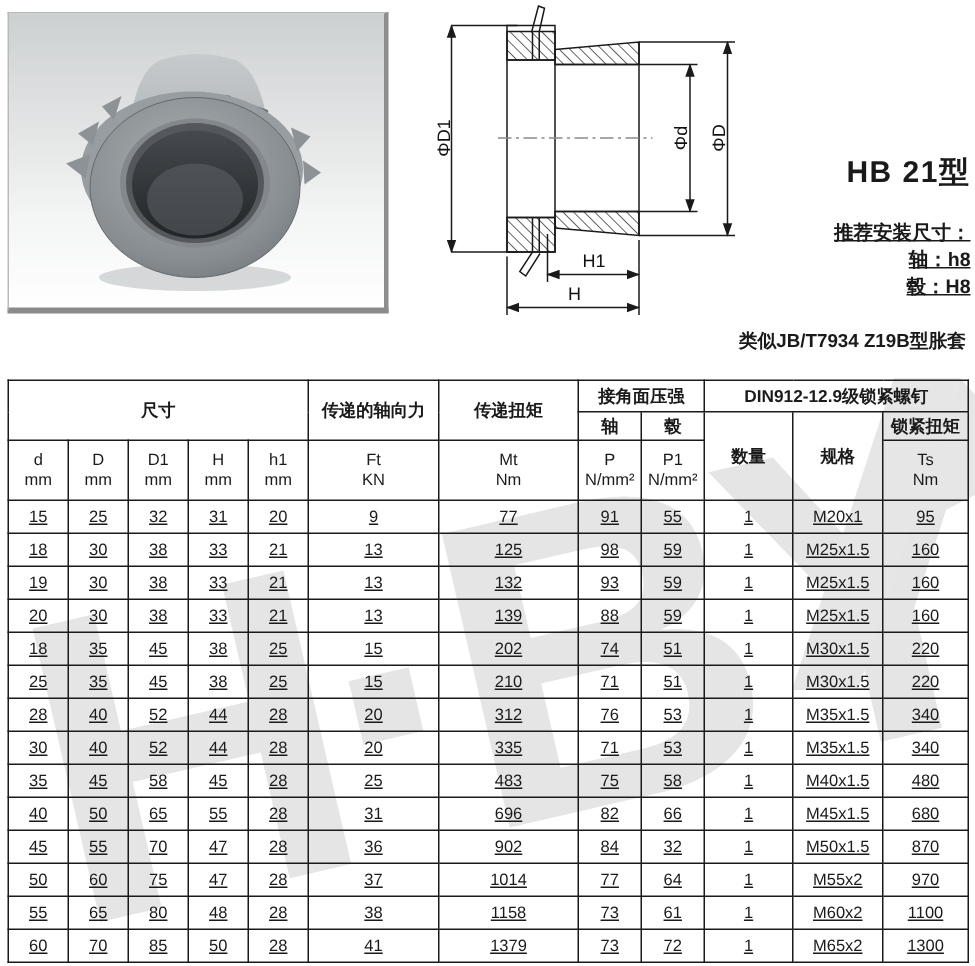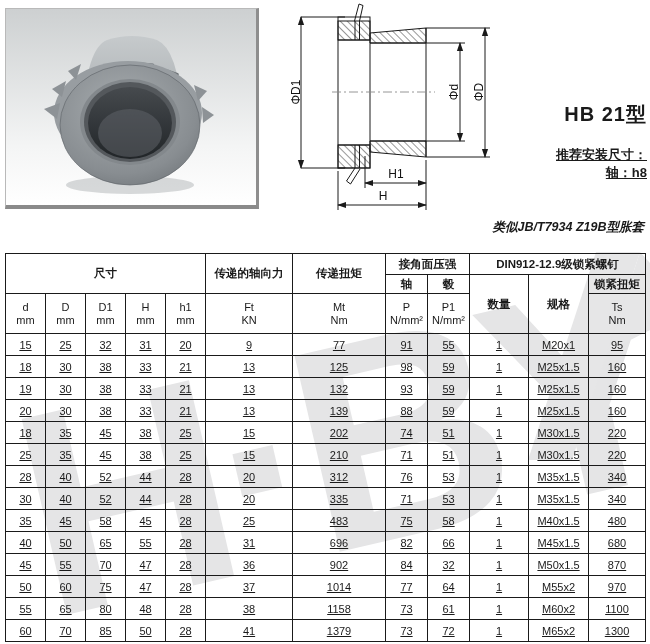--- a/index.html
+++ b/index.html
@@ -21,21 +21,21 @@
 
   
   .drawing{position:absolute;left:283px;top:0px;width:218px;height:218px;z-index:2;}
   .drawing text{font-family:"Liberation Sans","DejaVu Sans",sans-serif;font-size:12px;fill:#111;}
 
   
   .title-block{position:absolute;left:505px;top:56px;width:142px;text-align:right;z-index:2;margin-top:45px;}
   .model-title{font-size:20px;font-weight:bold;letter-spacing:1px;}
   .install{margin-top:18px;font-size:13px;font-weight:bold;line-height:18px;text-decoration:underline;}
 
-  .similar-note{position:absolute;right:6px;top:219px;font-size:12.5px;font-weight:bold;z-index:2;font-style:italic;}
+  .similar-note{position:absolute;right:6px;top:219px;font-size:12.5px;font-weight:bold;z-index:2;}
 
   
   .table-wrap{position:absolute;left:5px;top:253px;width:640px;z-index:1;}
   table{border-collapse:collapse;table-layout:fixed;width:640px;background:transparent;padding-left:20px;}
   th,td{border:1px solid #1a1a1a;padding:0;text-align:center;vertical-align:middle;
         font-weight:normal;overflow:hidden;background:transparent;}
   thead th{font-size:11.5px;}
   .zh{font-weight:bold;}
   tr.hr1{height:21px;} tr.hr2{height:19px;} tr.hr3{height:40px;}
   tbody tr{height:22px;text-decoration:underline;}
@@ -146,20 +146,21 @@
     <text text-anchor="middle" transform="rotate(-90 196 92)" x="196" y="96">ΦD</text>
     <text text-anchor="middle" x="113" y="178">H1</text>
     <text text-anchor="middle" x="100" y="200">H</text>
   </svg>
 
   <div class="title-block">
     <div class="model-title">HB 21型</div>
     <div class="install">
       <div>推荐安装尺寸：</div>
       <div>轴：h8</div>
+      <div>毂：H8</div>
     </div>
   </div>
 
   <div class="similar-note">类似JB/T7934 Z19B型胀套</div>
 
   <div class="table-wrap">
     <table>
       <colgroup>
         <col style="width:40px">
           <col style="width:40px">

